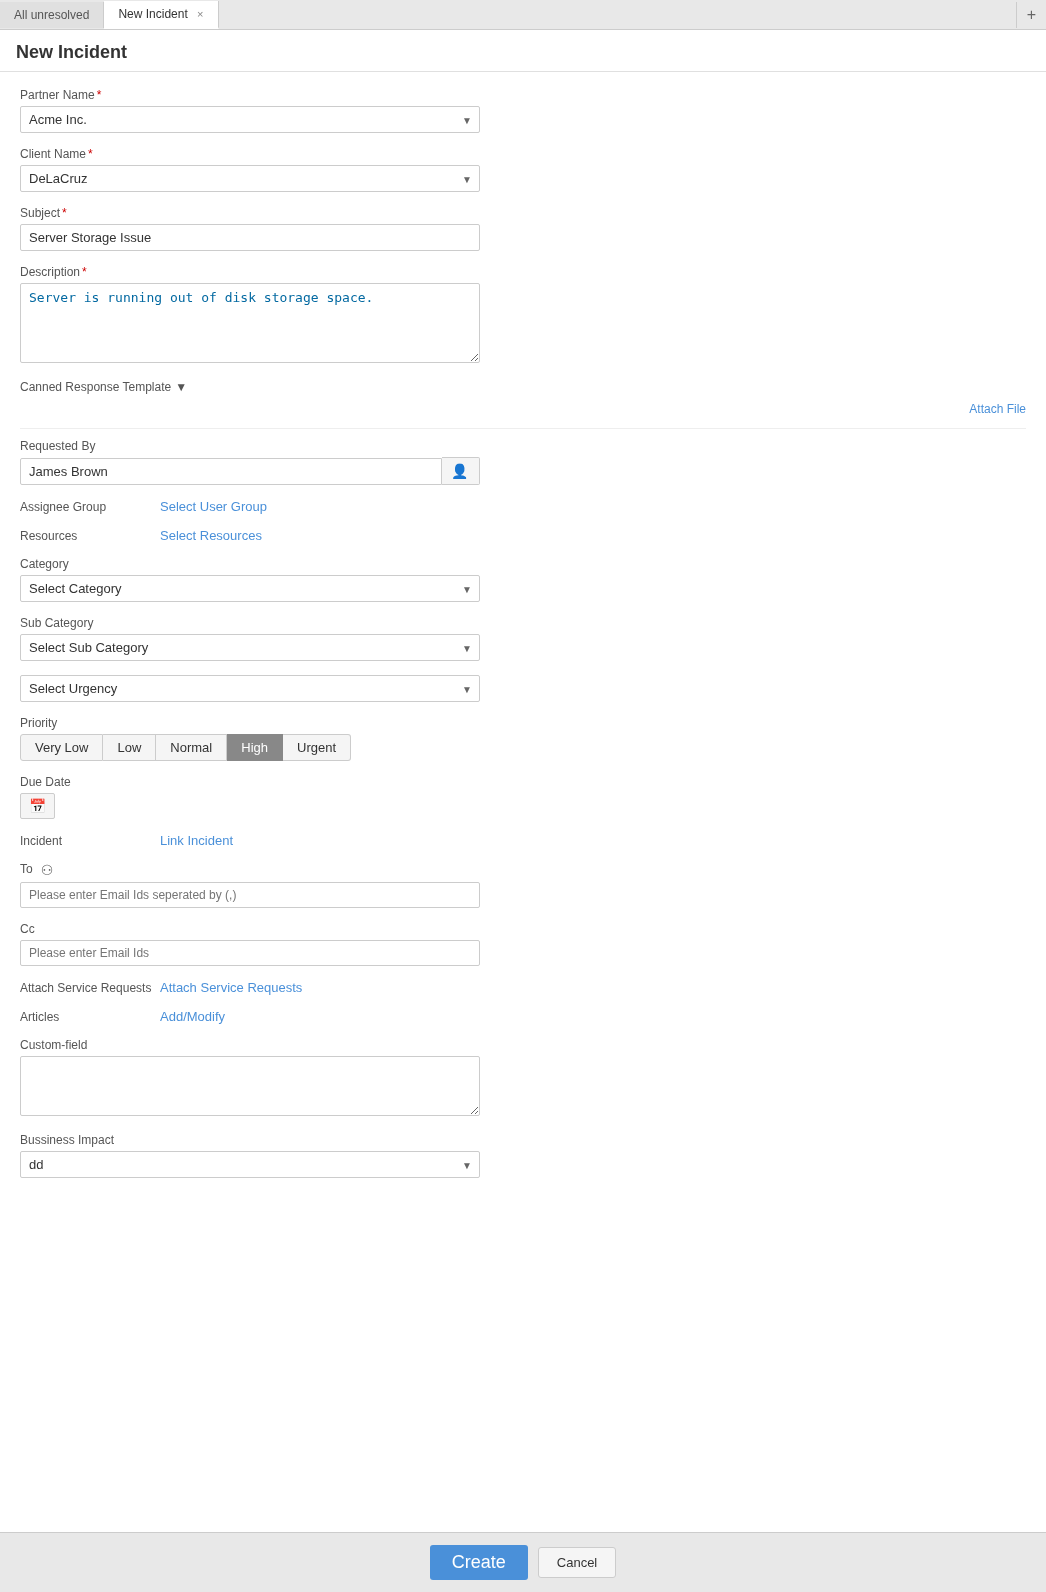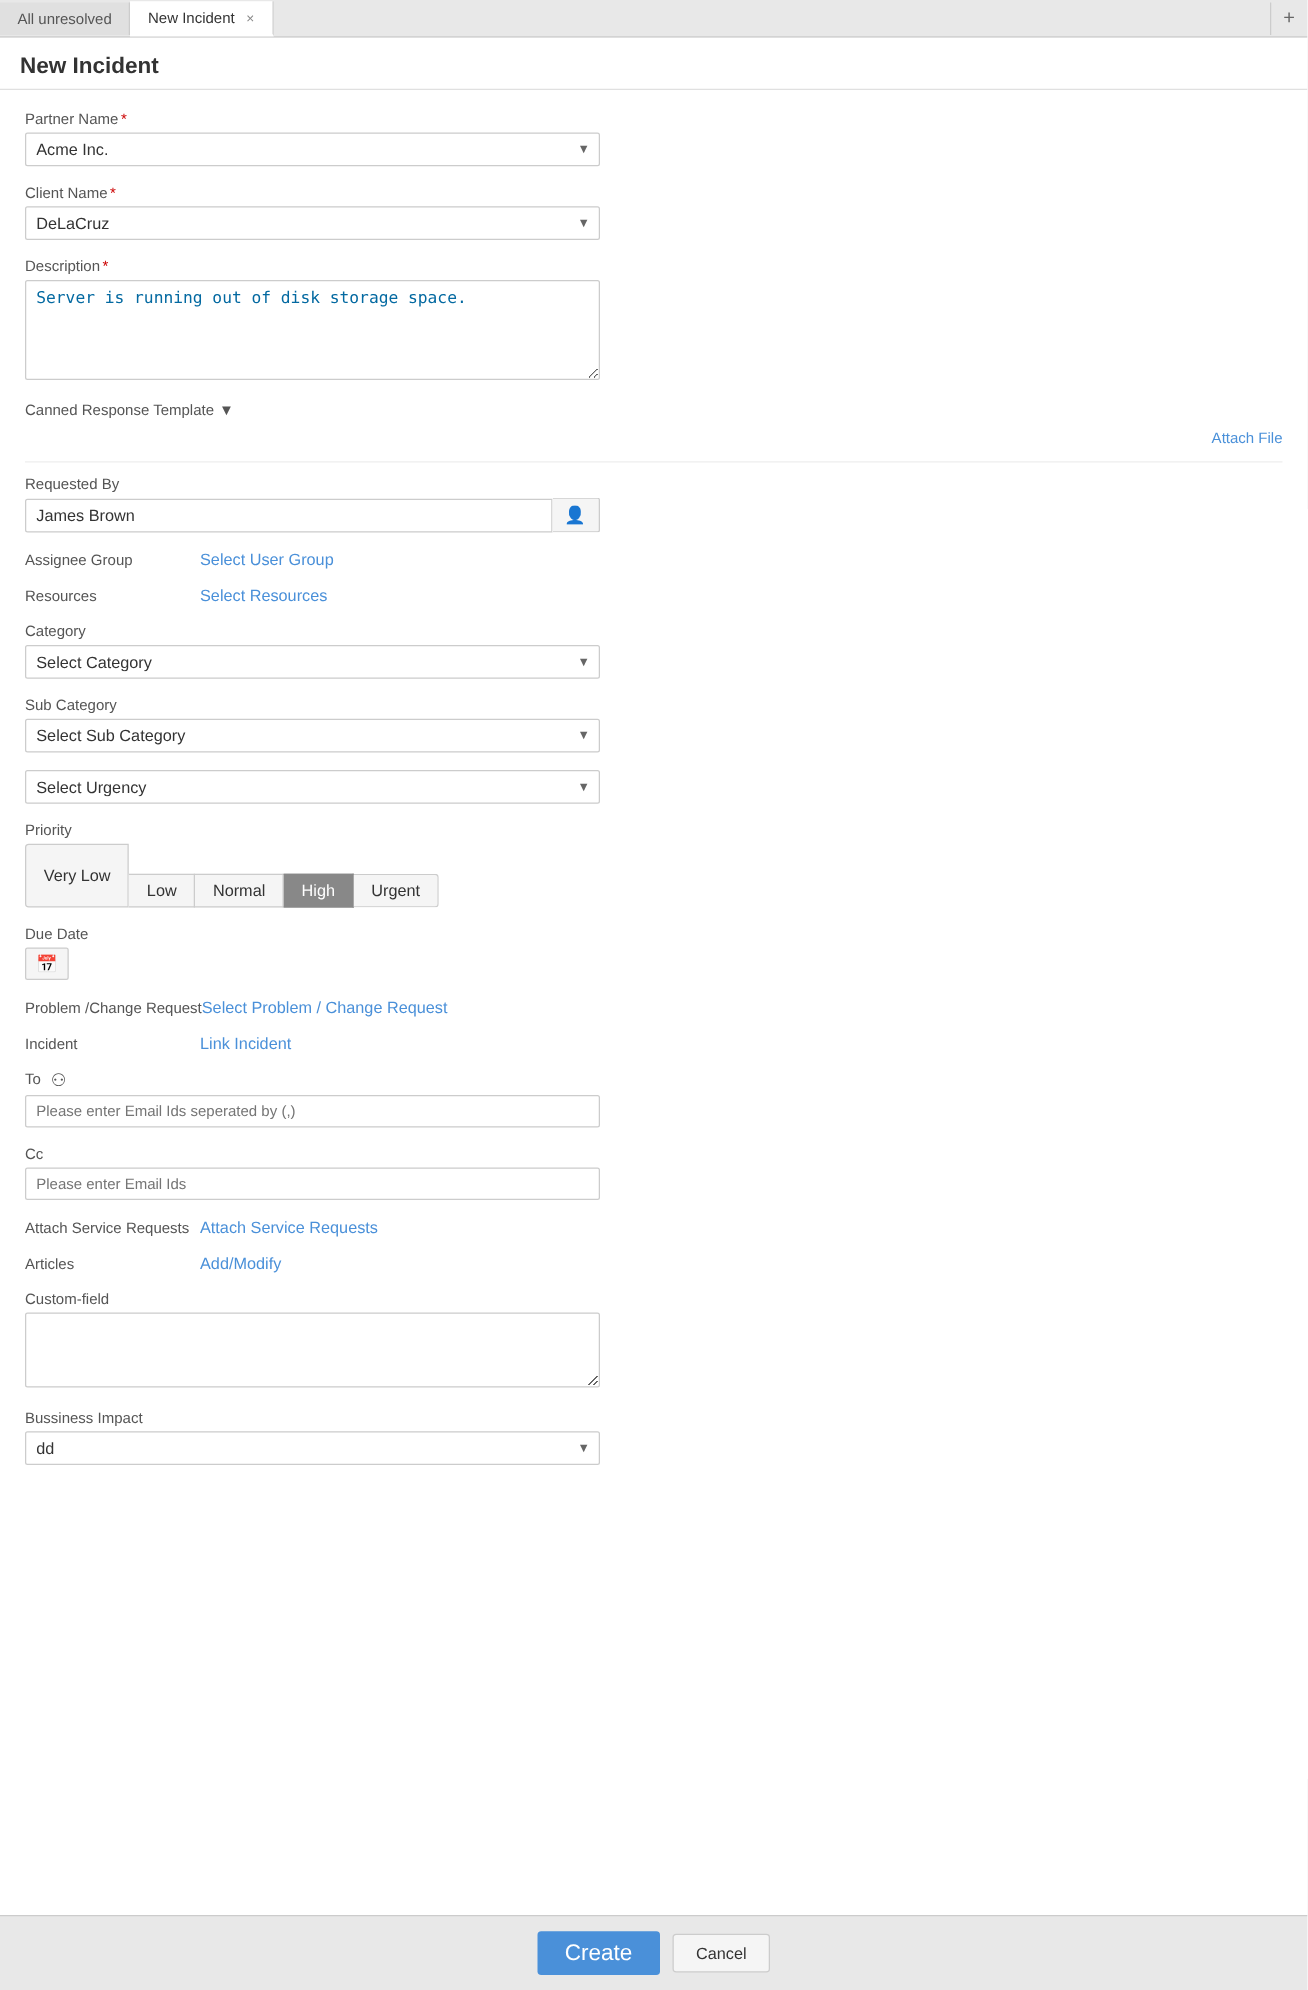--- a/index.html
+++ b/index.html
@@ -50,21 +50,21 @@
     .inline-link { color: #4a90d9; font-size: 13px; cursor: pointer; text-decoration: none; }
     .inline-value { font-size: 13px; color: #333; display: flex; align-items: center; gap: 6px; }
     .remove-badge { font-size: 11px; color: #888; cursor: pointer; }
     .assign-me-link { color: #4a90d9; font-size: 12px; margin-left: 10px; cursor: pointer; }
 
     
     .priority-buttons { display: flex; gap: 0; }
     .priority-btn { padding: 5px 14px; border: 1px solid #ccc; background: #f5f5f5; font-size: 13px; cursor: pointer; color: #333; }
     .priority-btn:first-child { border-radius: 3px 0 0 3px; }
     .priority-btn:last-child { border-radius: 0 3px 3px 0; }
-    .priority-btn + .priority-btn { border-left: none; margin-top: 24px; }
+    .priority-btn + .priority-btn { border-left: none; }
     .priority-btn.active { background: #888; color: #fff; border-color: #888; }
 
     
     .due-date-row { display: flex; align-items: center; gap: 6px; }
     .calendar-btn { padding: 4px 8px; border: 1px solid #ccc; border-radius: 2px; background: #f5f5f5; cursor: pointer; font-size: 14px; color: #555; }
 
     
     .email-section { margin-bottom: 14px; }
     .email-label-row { display: flex; gap: 8px; margin-bottom: 4px; }
     .email-label { font-size: 12px; color: #555; }
@@ -120,20 +120,26 @@
         <span>Client Name</span><span class="required">*</span>
       </label>
       <div class="select-wrapper">
         <select class="form-control">
           <option>DeLaCruz</option>
         </select>
         <span class="select-arrow">▼</span>
       </div>
     </div>
 
+    <div class="form-group">
+      <label class="form-label">
+        <span>Subject</span><span class="required">*</span>
+      </label>
+      <input type="text" class="form-control subject-input" value="Server Storage Issue" style="">
+    </div>
 
     <div class="form-group">
       <label class="form-label">
         <span>Description</span><span class="required">*</span>
       </label>
       <textarea class="description-textarea" style="">Server is running out of disk storage space.</textarea>
     </div>
 
     <div class="canned-response">
       <span>Canned Response Template</span>
@@ -205,24 +211,20 @@
       </div>
     </div>
 
     <div class="form-group">
       <label class="form-label">Due Date</label>
       <div class="due-date-row">
         <button class="calendar-btn">📅</button>
       </div>
     </div>
 
-    <div class="inline-form-row">
-      <span class="inline-label">Problem /Change Request</span>
-      <a class="inline-link">Select Problem / Change Request</a>
-    </div>
 
     <div class="inline-form-row">
       <span class="inline-label">Incident</span>
       <a class="inline-link">Link Incident</a>
     </div>
 
     <div class="email-section">
       <div class="email-label-row">
         <span class="email-label">To</span>
         <span class="group-icon">⚇</span>

